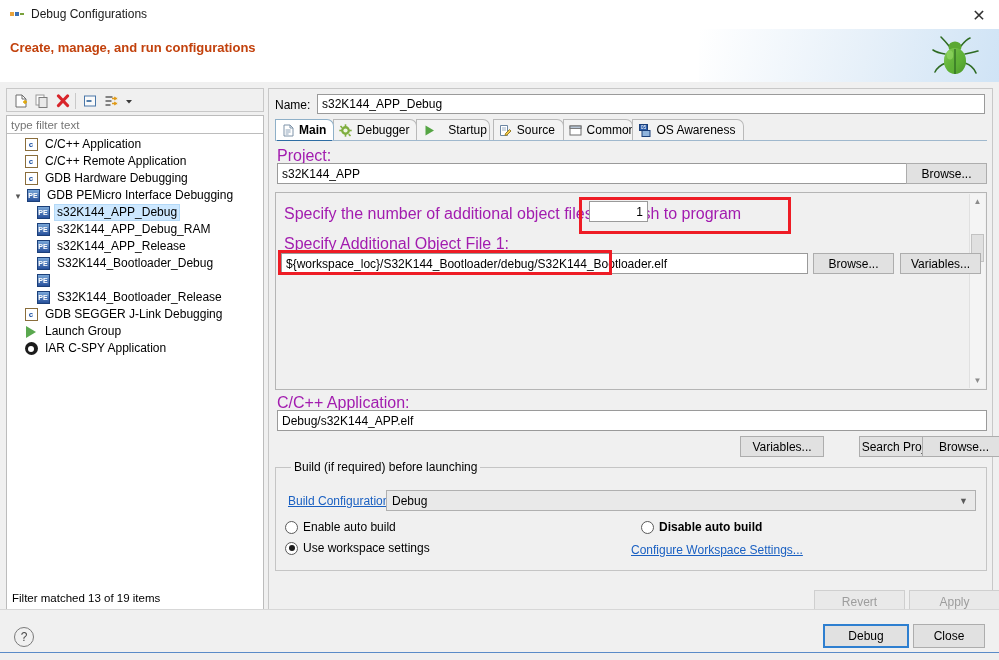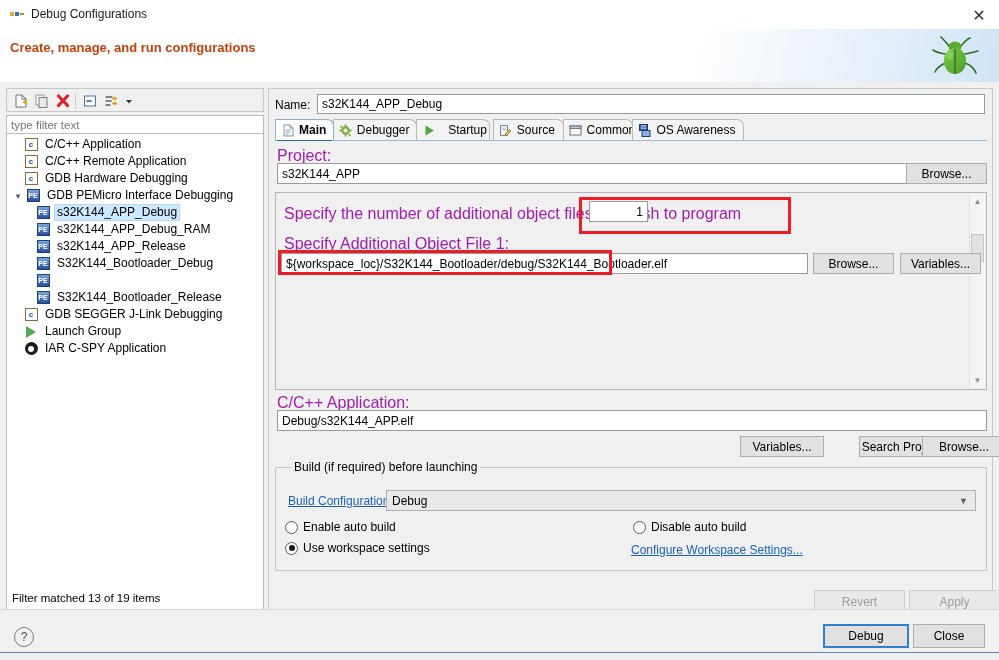--- a/index.html
+++ b/index.html
@@ -639,21 +639,21 @@
           <div class="link" style="position:absolute;left:12px;top:26px;">Build Configuration:</div>
           <div class="combo" style="left:110px;top:22px;width:590px;height:21px;">
             <span>Debug</span>
             <span class="caret">▼</span>
           </div>
 
           <div class="radio" style="left:9px;top:52px;">
             <span class="dot"></span>
             <span>Enable auto build</span>
           </div>
-          <div class="radio" style="left:357px;top:52px;">
+          <div class="radio" style="left:365px;top:52px;font-weight:bold;">
             <span class="dot"></span>
             <span>Disable auto build</span>
           </div>
           <div class="radio checked" style="left:9px;top:73px;">
             <span class="dot"></span>
             <span>Use workspace settings</span>
           </div>
           <div class="link" style="position:absolute;left:355px;top:75px;">Configure Workspace Settings...</div>
         </div>
 

